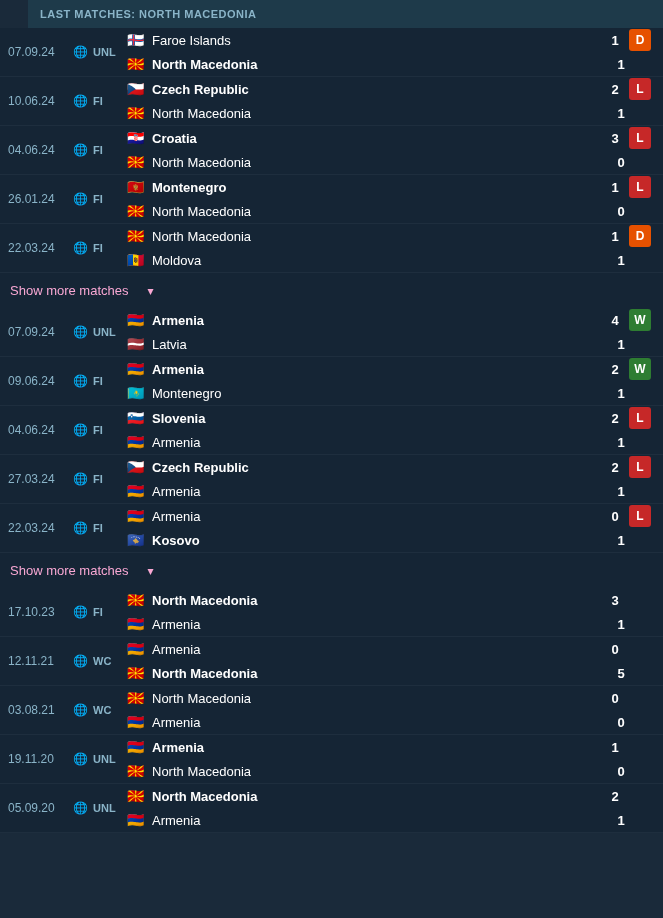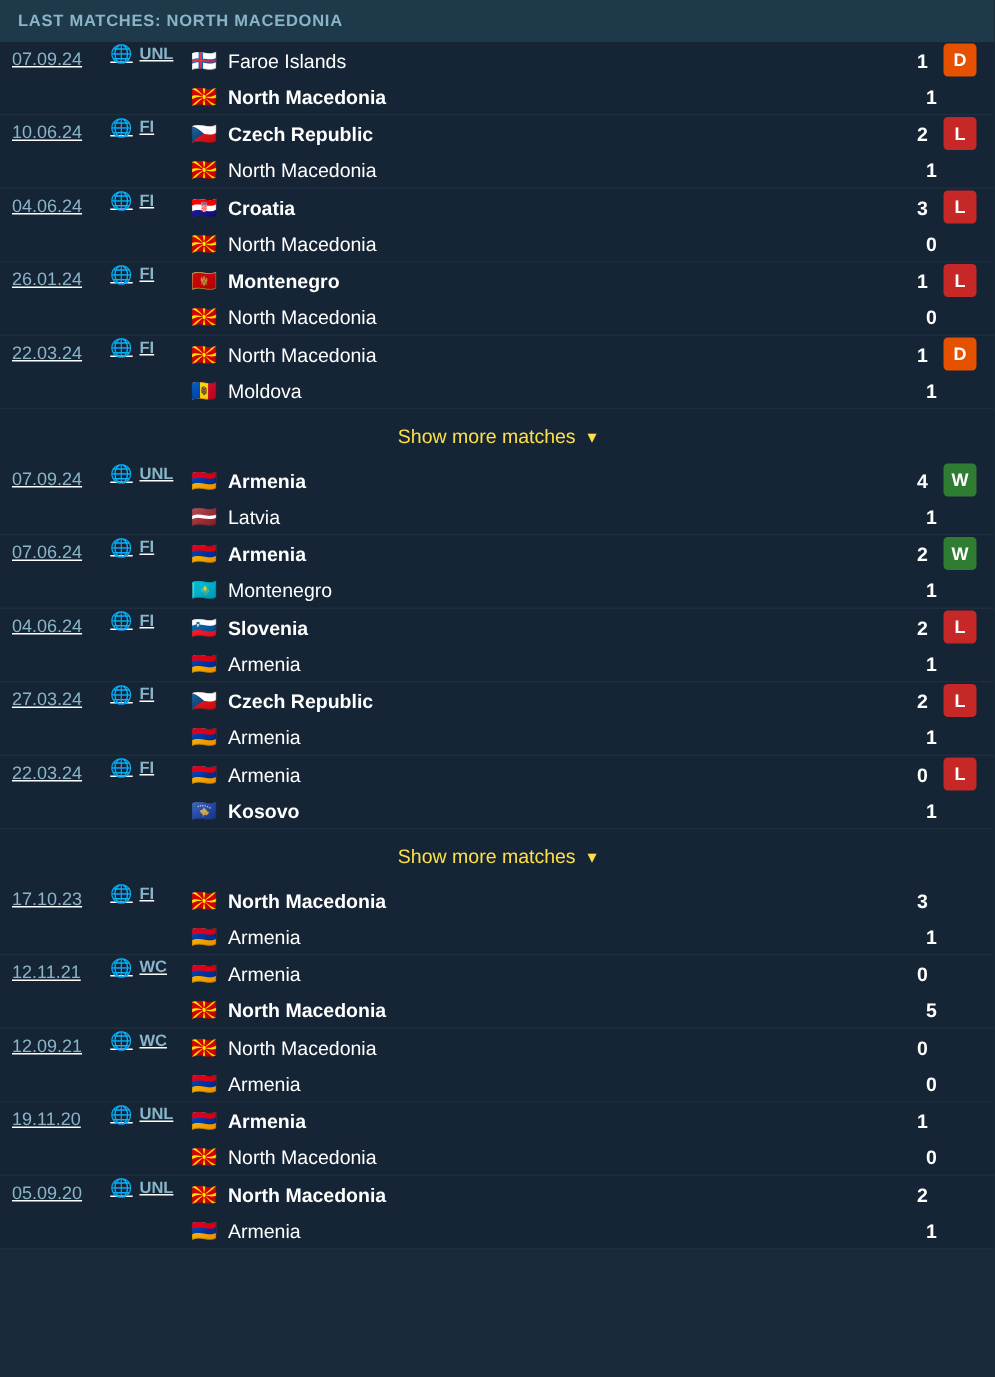--- a/index.html
+++ b/index.html
@@ -12,20 +12,21 @@
     }
 
     .section-header {
       background: #1e3a4a;
       color: #8ab4c8;
       font-size: 11px;
       font-weight: bold;
       padding: 8px 12px;
       letter-spacing: 0.5px;
       text-transform: uppercase;
+      margin-left: 28px;
     }
 
     .date-cell {
       width: 68px;
       padding: 4px 8px;
       color: #8ab4c8;
       font-size: 12px;
       flex-shrink: 0;
     }
 
@@ -87,27 +88,27 @@
 
     .pair-row {
       display: flex;
       align-items: center;
       min-height: 24px;
     }
 
     .show-more {
       text-align: center;
       padding: 10px;
-      color: #fde047;
+      color: #f9a8d4;
       font-size: 13px;
       cursor: pointer;
       display: flex;
       align-items: center;
-      justify-content: center;
-      gap: 8px;
+      justify-content: flex-start;
+      gap: 19px;
       background: #152535;
     }
 
     .flag-icon {
       width: 20px;
       height: 14px;
       display: inline-flex;
       align-items: center;
       justify-content: center;
       font-size: 14px;
@@ -115,24 +116,23 @@
     }
 
     .comp-flag {
       width: 18px;
       height: 12px;
       font-size: 12px;
     }
 
     .left-col {
       display: flex;
-      align-items: flex-start;
+      align-items: center;
       width: 120px;
       flex-shrink: 0;
-      text-decoration: underline;
     }
 
     .right-section {
       flex: 1;
       display: flex;
       flex-direction: column;
     }
 
     .match-entry {
       display: flex;
@@ -331,21 +331,21 @@
             <span class="team-name ">Latvia</span>
           </div>
           <div class="score-cell">1</div>
           <div style="width:22px;margin-right:6px;flex-shrink:0"></div>
         </div>
       </div>
     </div>
 
     <div class="match-entry">
       <div class="left-col">
-        <div class="date-cell">07.06.24</div>
+        <div class="date-cell">09.06.24</div>
         <div class="comp-cell">
           <span class="flag-icon comp-flag">🌐</span>
           <span class="comp-label">FI</span>
         </div>
       </div>
       <div class="right-section">
         <div class="pair-row">
           <div class="team-cell">
             <span class="flag-icon">🇦🇲</span>
             <span class="team-name bold">Armenia</span>
@@ -514,21 +514,21 @@
             <span class="team-name bold">North Macedonia</span>
           </div>
           <div class="score-cell">5</div>
           <div style="width:22px;margin-right:6px;flex-shrink:0"></div>
         </div>
       </div>
     </div>
 
     <div class="match-entry">
       <div class="left-col">
-        <div class="date-cell">12.09.21</div>
+        <div class="date-cell">03.08.21</div>
         <div class="comp-cell">
           <span class="flag-icon comp-flag">🌐</span>
           <span class="comp-label">WC</span>
         </div>
       </div>
       <div class="right-section">
         <div class="pair-row">
           <div class="team-cell">
             <span class="flag-icon">🇲🇰</span>
             <span class="team-name ">North Macedonia</span>

